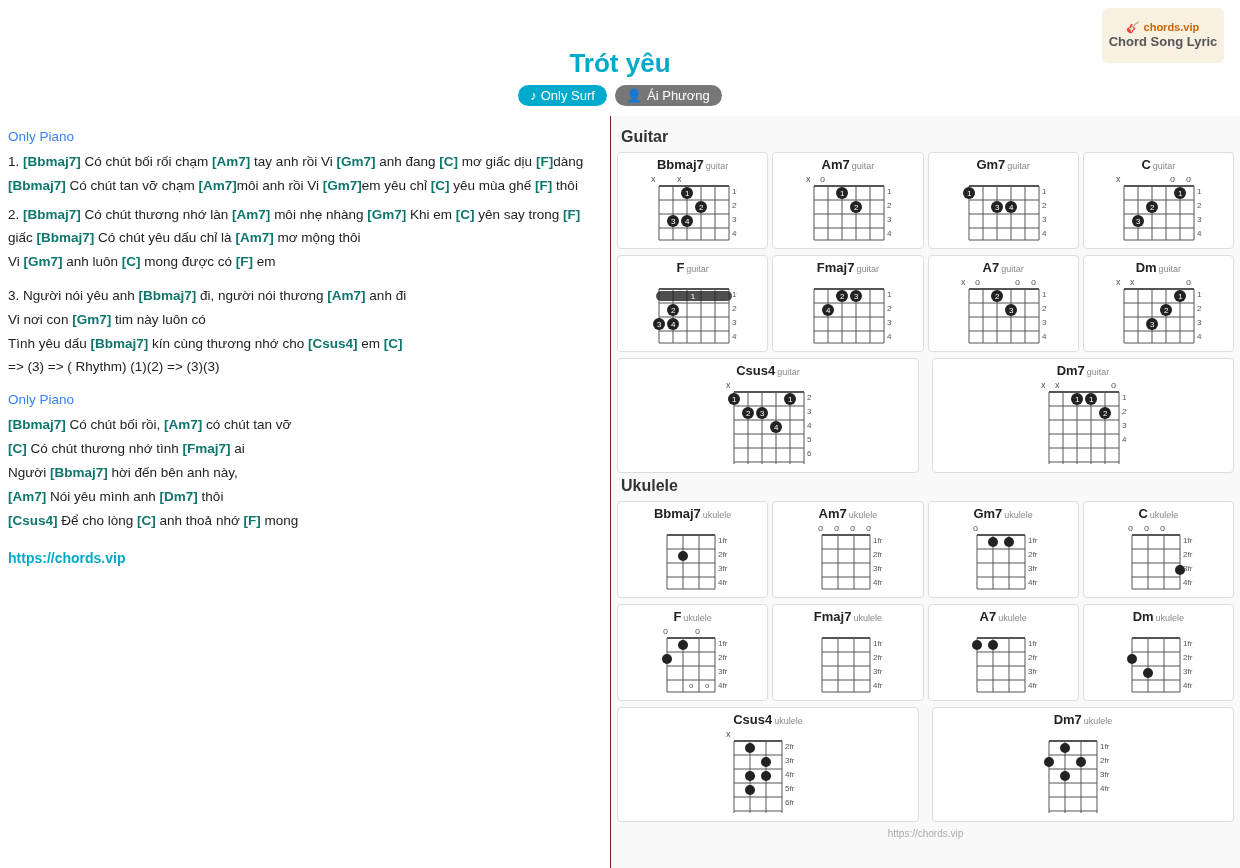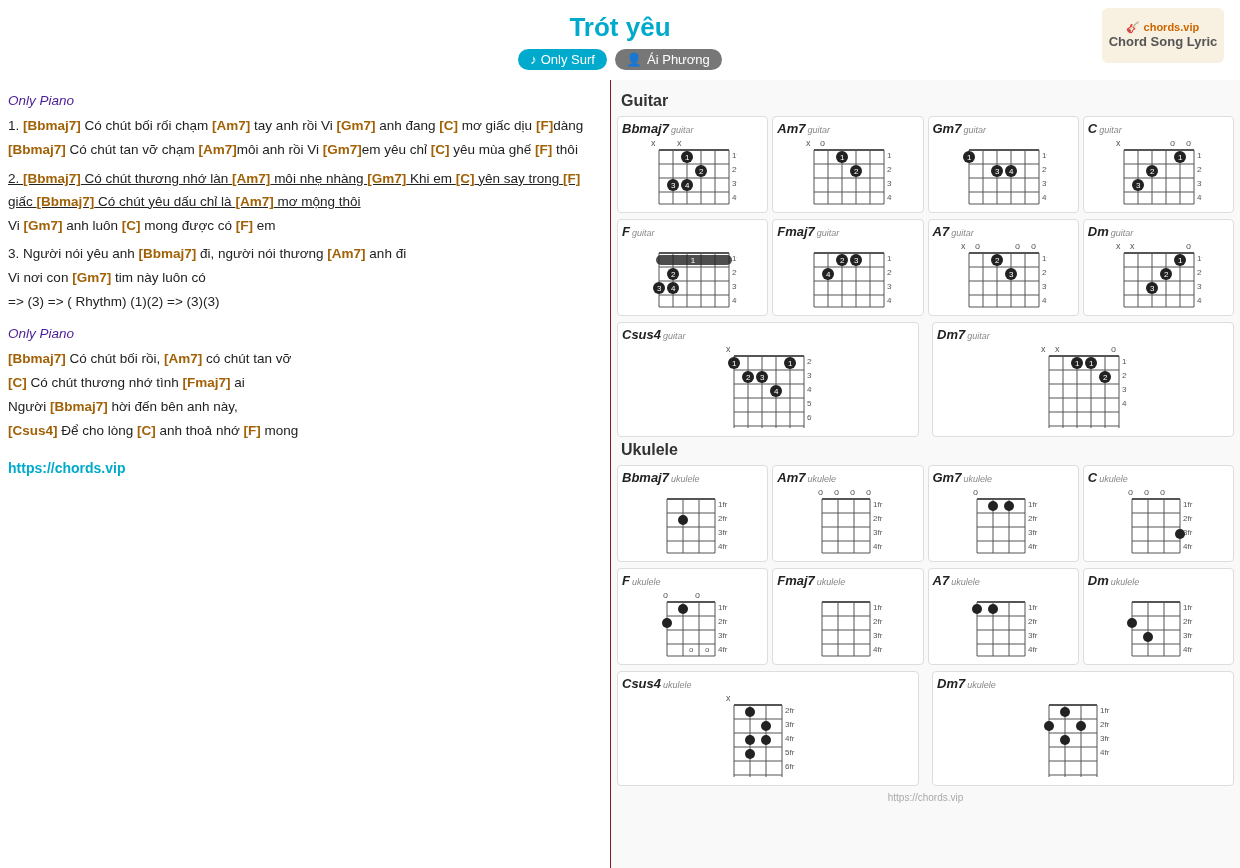--- a/index.html
+++ b/index.html
@@ -20,20 +20,21 @@
     .header {
       text-align: center;
       padding: 12px 0 6px;
       position: relative;
     }
     .song-title {
       font-size: 26px;
       color: #00aacc;
       font-weight: bold;
       margin-bottom: 6px;
+      margin-top: 36px;
     }
     .tag-row {
       display: flex;
       justify-content: center;
       gap: 8px;
       margin-bottom: 4px;
     }
     .tag {
       display: flex;
       align-items: center;
@@ -69,22 +70,22 @@
       display: flex;
       flex: 1;
     }
     .lyrics-panel {
       flex: 0 0 610px;
       padding: 6px 10px 20px 8px;
       line-height: 1.7;
       font-size: 13.5px;
       color: #222;
     }
-    .chord { color: #a16207; font-weight: bold; }
-    .section-label { color: #4c1d95; font-style: italic; margin: 4px 0 2px; }
+    .chord { color: #0f766e; font-weight: bold; }
+    .section-label { color: #3b82f6; margin: 4px 0 2px; }
     .lyric-line { margin-bottom: 1px; }
     .link { color: #00aacc; font-weight: bold; font-size: 14px; }
     .chords-panel {
       flex: 1;
       background: #f9f9f9;
       border-left: 1px solid #7f1d1d;
       padding: 8px 6px;
       overflow-y: auto;
     }
     .section-header {
@@ -115,22 +116,21 @@
       align-items: center;
     }
     .chord-name-row {
       font-size: 13px;
       font-weight: bold;
       color: #222;
       display: flex;
       align-items: baseline;
       gap: 2px;
       width: 100%;
-      justify-content: flex-start;
-      font-style: italic;
+      justify-content: center;
     }
     .chord-type {
       font-size: 9px;
       color: #888;
       font-weight: normal;
     }
     .watermark {
       font-size: 10px;
       color: #aaa;
       text-align: center;
@@ -172,46 +172,52 @@
     <div class="lyrics-panel">
       <div class="section-label">Only Piano</div>
 
       <div class="lyric-line">
         1. <span class="chord">[Bbmaj7]</span> Có chút bối rối chạm <span class="chord">[Am7]</span> tay anh rồi Vi <span class="chord">[Gm7]</span> anh đang <span class="chord">[C]</span> mơ giấc dịu <span class="chord">[F]</span>dàng
       </div>
       <div class="lyric-line">
         <span class="chord">[Bbmaj7]</span> Có chút tan vỡ chạm <span class="chord">[Am7]</span>môi anh rồi Vi <span class="chord">[Gm7]</span>em yêu chỉ <span class="chord">[C]</span> yêu mùa ghế <span class="chord">[F]</span> thôi
       </div>
 
-      <div class="lyric-line" style="margin-top:6px;text-decoration:underline;">
+      <div class="lyric-line" style="margin-top:6px;">
         2. <span class="chord">[Bbmaj7]</span> Có chút thương nhớ làn <span class="chord">[Am7]</span> môi nhẹ nhàng <span class="chord">[Gm7]</span> Khi em <span class="chord">[C]</span> yên say trong <span class="chord">[F]</span> giấc <span class="chord">[Bbmaj7]</span> Có chút yêu dấu chỉ là <span class="chord">[Am7]</span> mơ mộng thôi
       </div>
       <div class="lyric-line">
         Vi <span class="chord">[Gm7]</span> anh luôn <span class="chord">[C]</span> mong được có <span class="chord">[F]</span> em
       </div>
 
-      <div class="lyric-line" style="margin-top:5px;">
+      <div class="lyric-line" style="margin-top:11px;">
         3. Người nói yêu anh <span class="chord">[Bbmaj7]</span> đi, người nói thương <span class="chord">[Am7]</span> anh đi
       </div>
       <div class="lyric-line">
         Vi nơi con <span class="chord">[Gm7]</span> tim này luôn có
       </div>
       <div class="lyric-line">
+        Tình yêu dấu <span class="chord">[Bbmaj7]</span> kín cùng thương nhớ cho <span class="chord">[Csus4]</span> em <span class="chord">[C]</span>
+      </div>
+      <div class="lyric-line">
         =&gt; (3) =&gt; ( Rhythm) (1)(2) =&gt; (3)(3)
       </div>
 
       <div class="section-label" style="margin-top:10px;">Only Piano</div>
       <div class="lyric-line">
         <span class="chord">[Bbmaj7]</span> Có chút bối rồi, <span class="chord">[Am7]</span> có chút tan vỡ
       </div>
       <div class="lyric-line">
         <span class="chord">[C]</span> Có chút thương nhớ tình <span class="chord">[Fmaj7]</span> ai
       </div>
       <div class="lyric-line">
         Người <span class="chord">[Bbmaj7]</span> hời đến bên anh này,
+      </div>
+      <div class="lyric-line">
+        <span class="chord">[Am7]</span> Nói yêu mình anh <span class="chord">[Dm7]</span> thôi
       </div>
       <div class="lyric-line">
         <span class="chord">[Csus4]</span> Để cho lòng <span class="chord">[C]</span> anh thoả nhớ <span class="chord">[F]</span> mong
       </div>
 
       <div style="margin-top:14px;">
         <span class="link">https://chords.vip</span>
       </div>
     </div>
 

